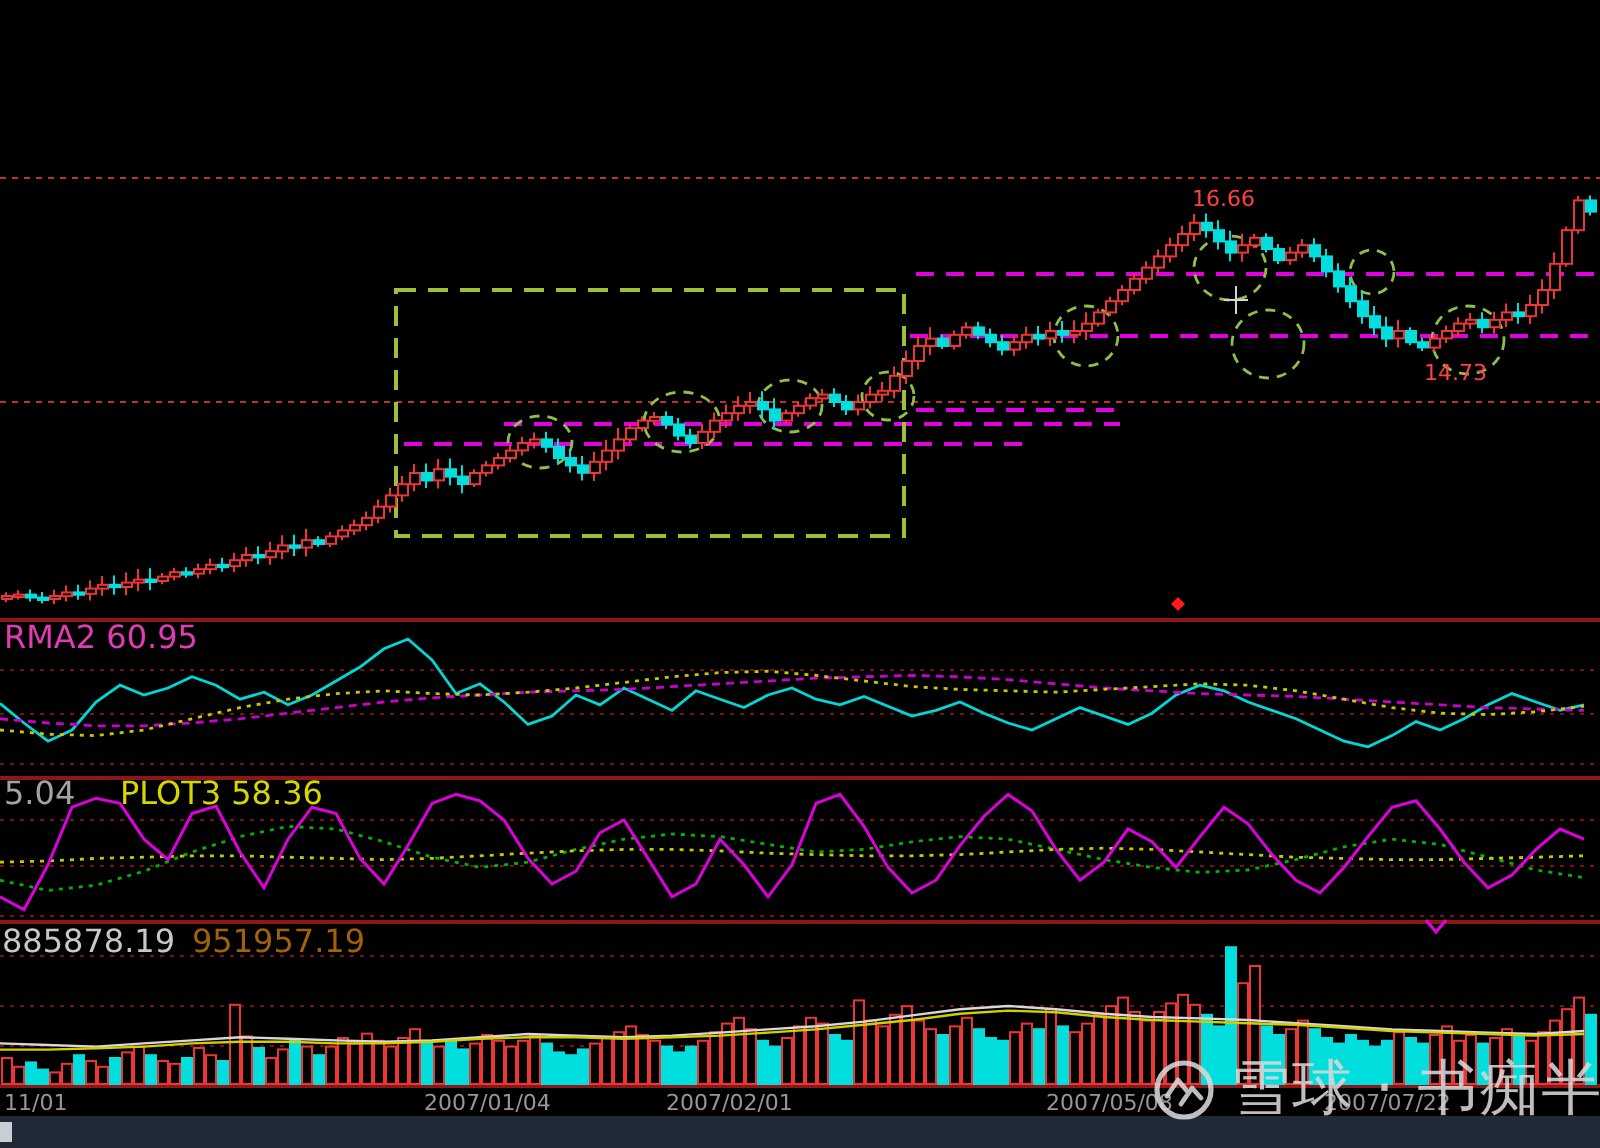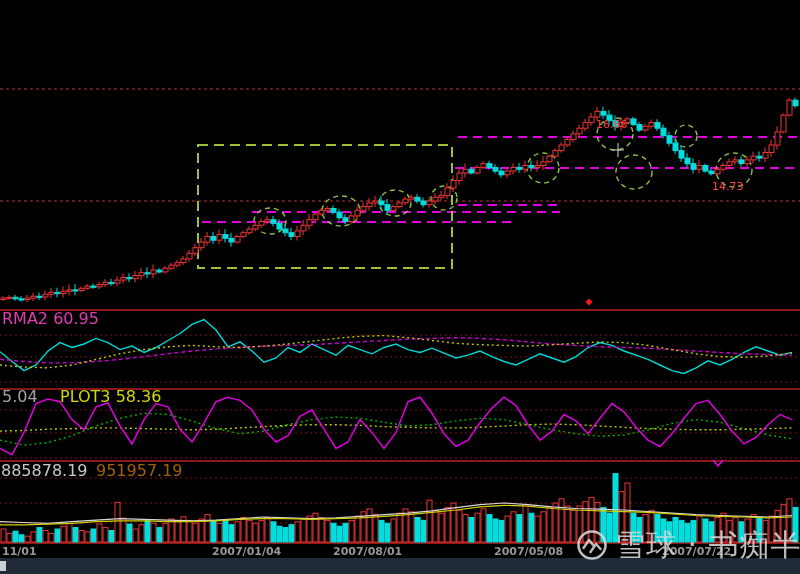--- a/index.html
+++ b/index.html
@@ -6,21 +6,21 @@
   .screen{position:relative;width:800px;height:574px;background:#000;overflow:hidden;
           font-family:"DejaVu Sans","Liberation Sans",sans-serif;}
   #chart{position:absolute;left:0;top:0;}
   .lbl{position:absolute;font-size:16px;line-height:12px;white-space:nowrap;}
   .lbl-rma{left:2px;top:313px;color:#e23bb4;}
   .lbl-plot-left{left:2px;top:391px;color:#a3a3a3;}
   .lbl-plot-right{left:60px;top:391px;color:#d6d600;}
   .lbl-vol-left{left:1px;top:465px;color:#c8c8c8;}
   .lbl-vol-right{left:96px;top:465px;color:#a16207;}
   .lbl-hi,.lbl-lo{color:#ff4040;font-size:11px;}
-  #axis{position:absolute;left:0;top:544px;width:744px;height:14px;background:#000;font-weight:bold;}
+  #axis{position:absolute;left:0;top:544px;width:744px;height:14px;background:#000;}
   #axis span{position:absolute;top:2px;color:#979797;font-size:11px;line-height:11px;white-space:nowrap;}
   .strip{position:absolute;left:0;top:558px;width:800px;height:16px;background:#212b37;}
   .thumb{position:absolute;left:0;top:3px;width:6px;height:10px;background:#c9ced4;}
   .watermark{position:absolute;left:576px;top:529px;display:flex;align-items:center;gap:7px;
              z-index:10;opacity:0.88;pointer-events:none;}
   .watermark span{color:#d8d8d8;font-size:30px;line-height:30px;letter-spacing:1px;white-space:nowrap;}
 </style>
 </head>
 <body>
 
@@ -467,28 +467,28 @@
       <line x1="612" y1="150" x2="624" y2="150" stroke="#ccd3da" stroke-width="1"></line>
       <line x1="618" y1="143" x2="618" y2="157" stroke="#ccd3da" stroke-width="1"></line>
       <path d="M 713,460 L 718,466 L 723,460" fill="none" stroke="#e000e0" stroke-width="1.6"></path>
     </svg>
 
   <div class="lbl lbl-rma">RMA2 60.95</div>
   <div class="lbl lbl-plot-left">5.04</div>
   <div class="lbl lbl-plot-right">PLOT3 58.36</div>
   <div class="lbl lbl-vol-left">885878.19</div>
   <div class="lbl lbl-vol-right">951957.19</div>
-  <div class="lbl lbl-hi" style="left: 596px; top: 119px;">16.66</div>
+  <div class="lbl lbl-hi" style="left: 596px; top: 94px;">16.66</div>
   <div class="lbl lbl-lo" style="left: 712px; top: 181px;">14.73</div>
 
   <div id="axis">
       <span style="left: 2px;">11/01</span>
       <span style="left: 176px; margin-left: 36px;">2007/01/04</span>
-      <span style="left: 333px;">2007/08/01</span>
-      <span style="left: 494px;">2007/05/08</span>
+      <span style="left: 333px;">2007/02/01</span>
+      <span style="left: 523px;">2007/05/08</span>
       <span style="left: 662px;">2007/07/22</span>
     </div>
 
   <div class="strip">
     <div class="thumb"></div>
   </div>
 
   <div class="watermark">
     <svg class="wlogo" width="32" height="32" viewBox="-16 -16 32 32">
       <circle cx="0" cy="0" r="13.5" fill="none" stroke="#d8d8d8" stroke-width="2.6"></circle>

